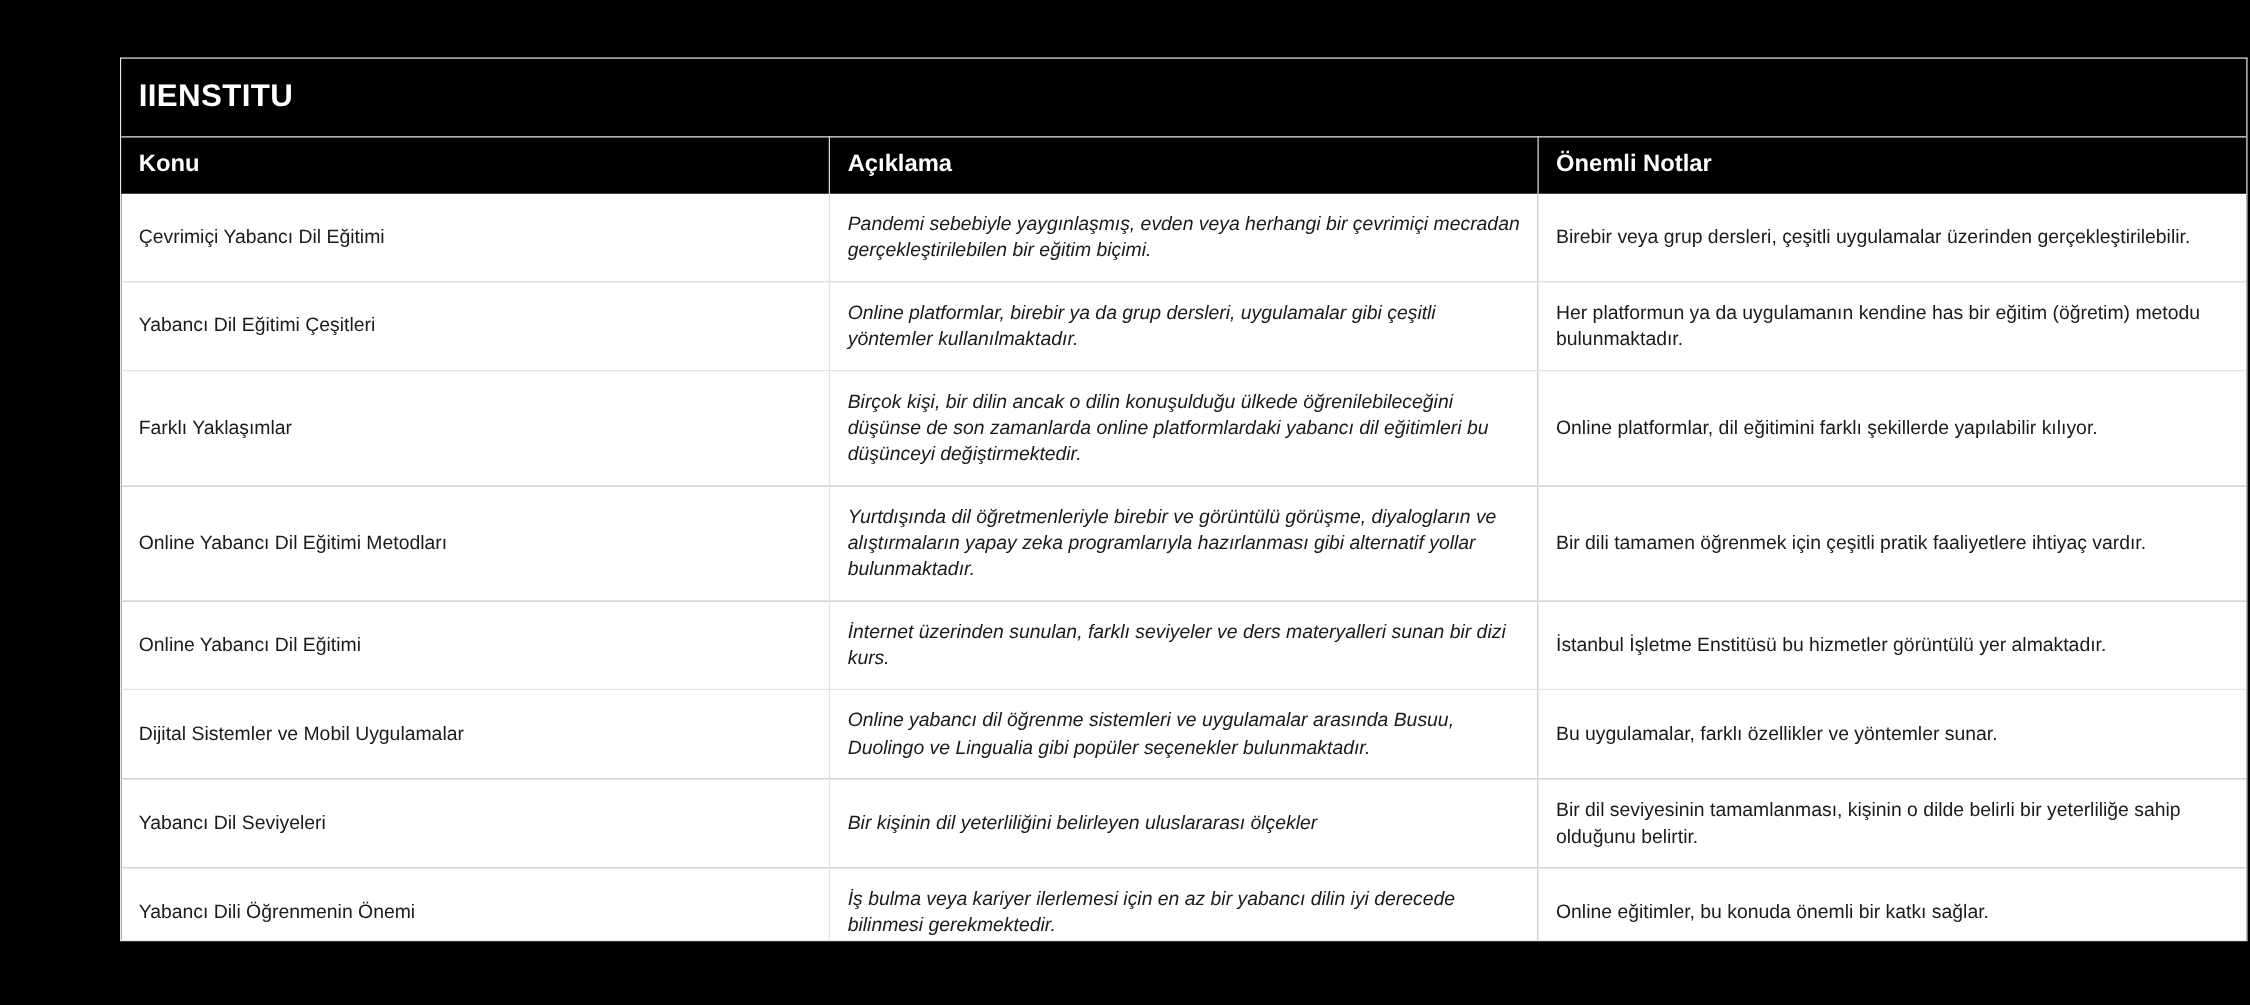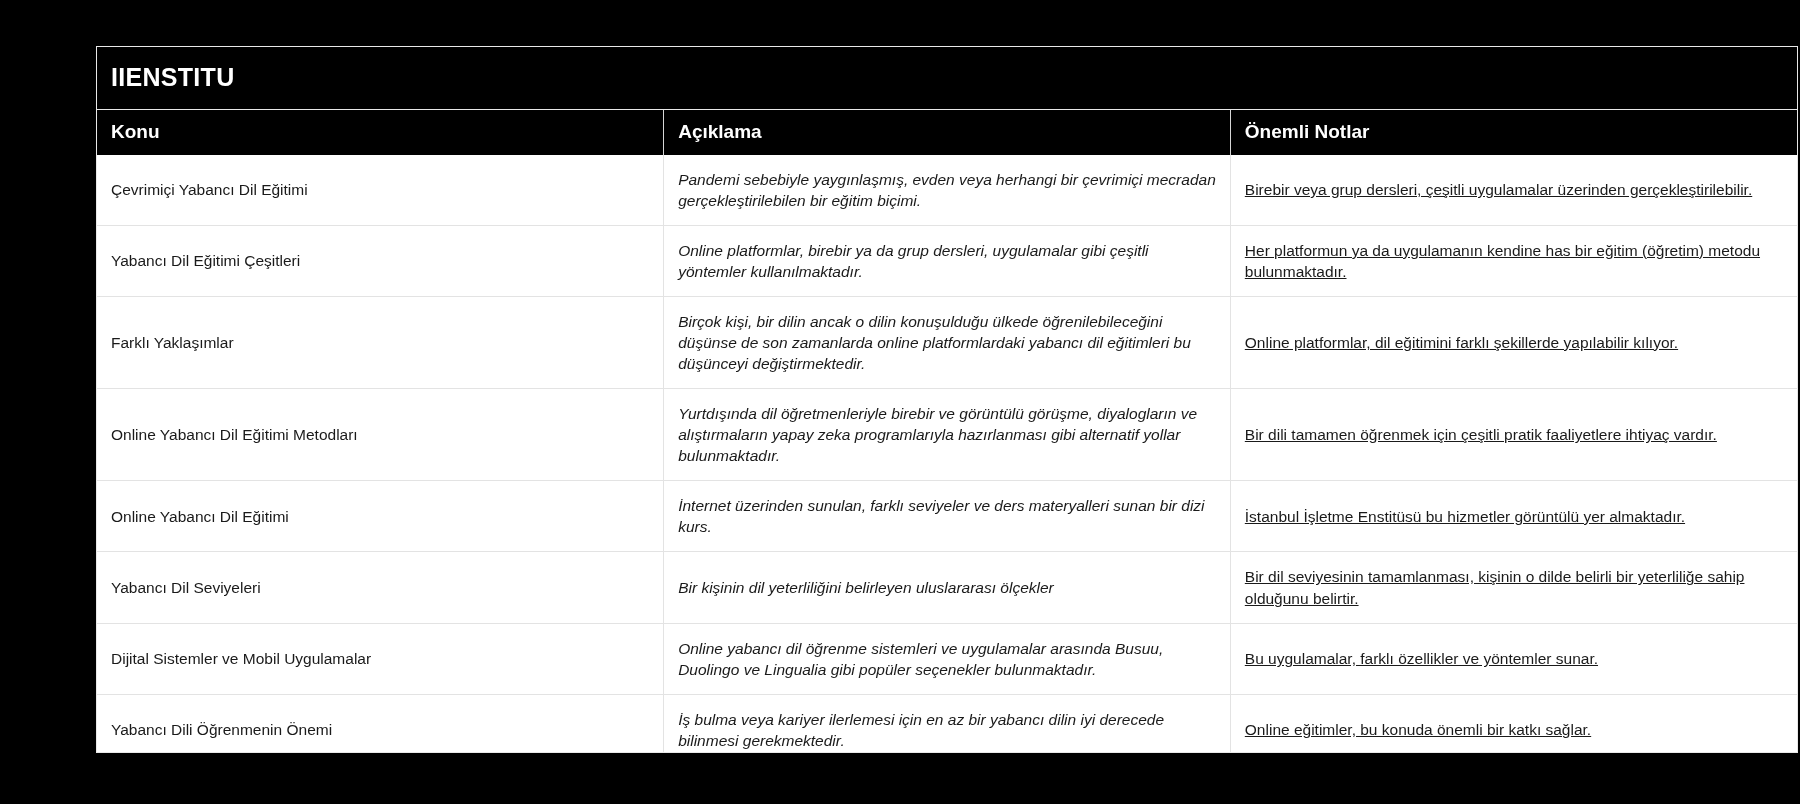--- a/index.html
+++ b/index.html
@@ -81,21 +81,21 @@
     vertical-align: middle;
     border-top: 1px solid #e3e3e3;
     border-right: 1px solid #e3e3e3;
     box-sizing: border-box;
   }
   tbody tr.body-row td:last-child { border-right: none; }
   tbody tr.body-row:first-child td { border-top: none; }
 
   td.col-konu   { width: 272px; }
   td.col-aciklama { width: 915px; font-style: italic; }
-  td.col-notlar { width: 513px; text-decoration: underline; }
+  td.col-notlar { width: 513px; }
 
   th.col-konu   { width: 272px; }
   th.col-aciklama { width: 915px; }
   th.col-notlar { width: 513px; }
 
   .cell-text { display: block; }
 </style>
 </head>
 <body>
 
@@ -165,38 +165,38 @@
             </td>
             <td class="col-aciklama">
               <span class="cell-text">İnternet üzerinden sunulan, farklı seviyeler ve ders materyalleri sunan bir dizi kurs.</span>
             </td>
             <td class="col-notlar">
               <span class="cell-text">İstanbul İşletme Enstitüsü bu hizmetler görüntülü yer almaktadır.</span>
             </td>
           </tr>
           <tr class="body-row">
             <td class="col-konu">
+              <span class="cell-text">Dijital Sistemler ve Mobil Uygulamalar</span>
+            </td>
+            <td class="col-aciklama">
+              <span class="cell-text">Online yabancı dil öğrenme sistemleri ve uygulamalar arasında Busuu, Duolingo ve Lingualia gibi popüler seçenekler bulunmaktadır.</span>
+            </td>
+            <td class="col-notlar">
+              <span class="cell-text">Bu uygulamalar, farklı özellikler ve yöntemler sunar.</span>
+            </td>
+          </tr>
+          <tr class="body-row">
+            <td class="col-konu">
               <span class="cell-text">Yabancı Dil Seviyeleri</span>
             </td>
             <td class="col-aciklama">
               <span class="cell-text">Bir kişinin dil yeterliliğini belirleyen uluslararası ölçekler</span>
             </td>
             <td class="col-notlar">
               <span class="cell-text">Bir dil seviyesinin tamamlanması, kişinin o dilde belirli bir yeterliliğe sahip olduğunu belirtir.</span>
-            </td>
-          </tr>
-          <tr class="body-row">
-            <td class="col-konu">
-              <span class="cell-text">Dijital Sistemler ve Mobil Uygulamalar</span>
-            </td>
-            <td class="col-aciklama">
-              <span class="cell-text">Online yabancı dil öğrenme sistemleri ve uygulamalar arasında Busuu, Duolingo ve Lingualia gibi popüler seçenekler bulunmaktadır.</span>
-            </td>
-            <td class="col-notlar">
-              <span class="cell-text">Bu uygulamalar, farklı özellikler ve yöntemler sunar.</span>
             </td>
           </tr>
           <tr class="body-row">
             <td class="col-konu">
               <span class="cell-text">Yabancı Dili Öğrenmenin Önemi</span>
             </td>
             <td class="col-aciklama">
               <span class="cell-text">İş bulma veya kariyer ilerlemesi için en az bir yabancı dilin iyi derecede bilinmesi gerekmektedir.</span>
             </td>
             <td class="col-notlar">

